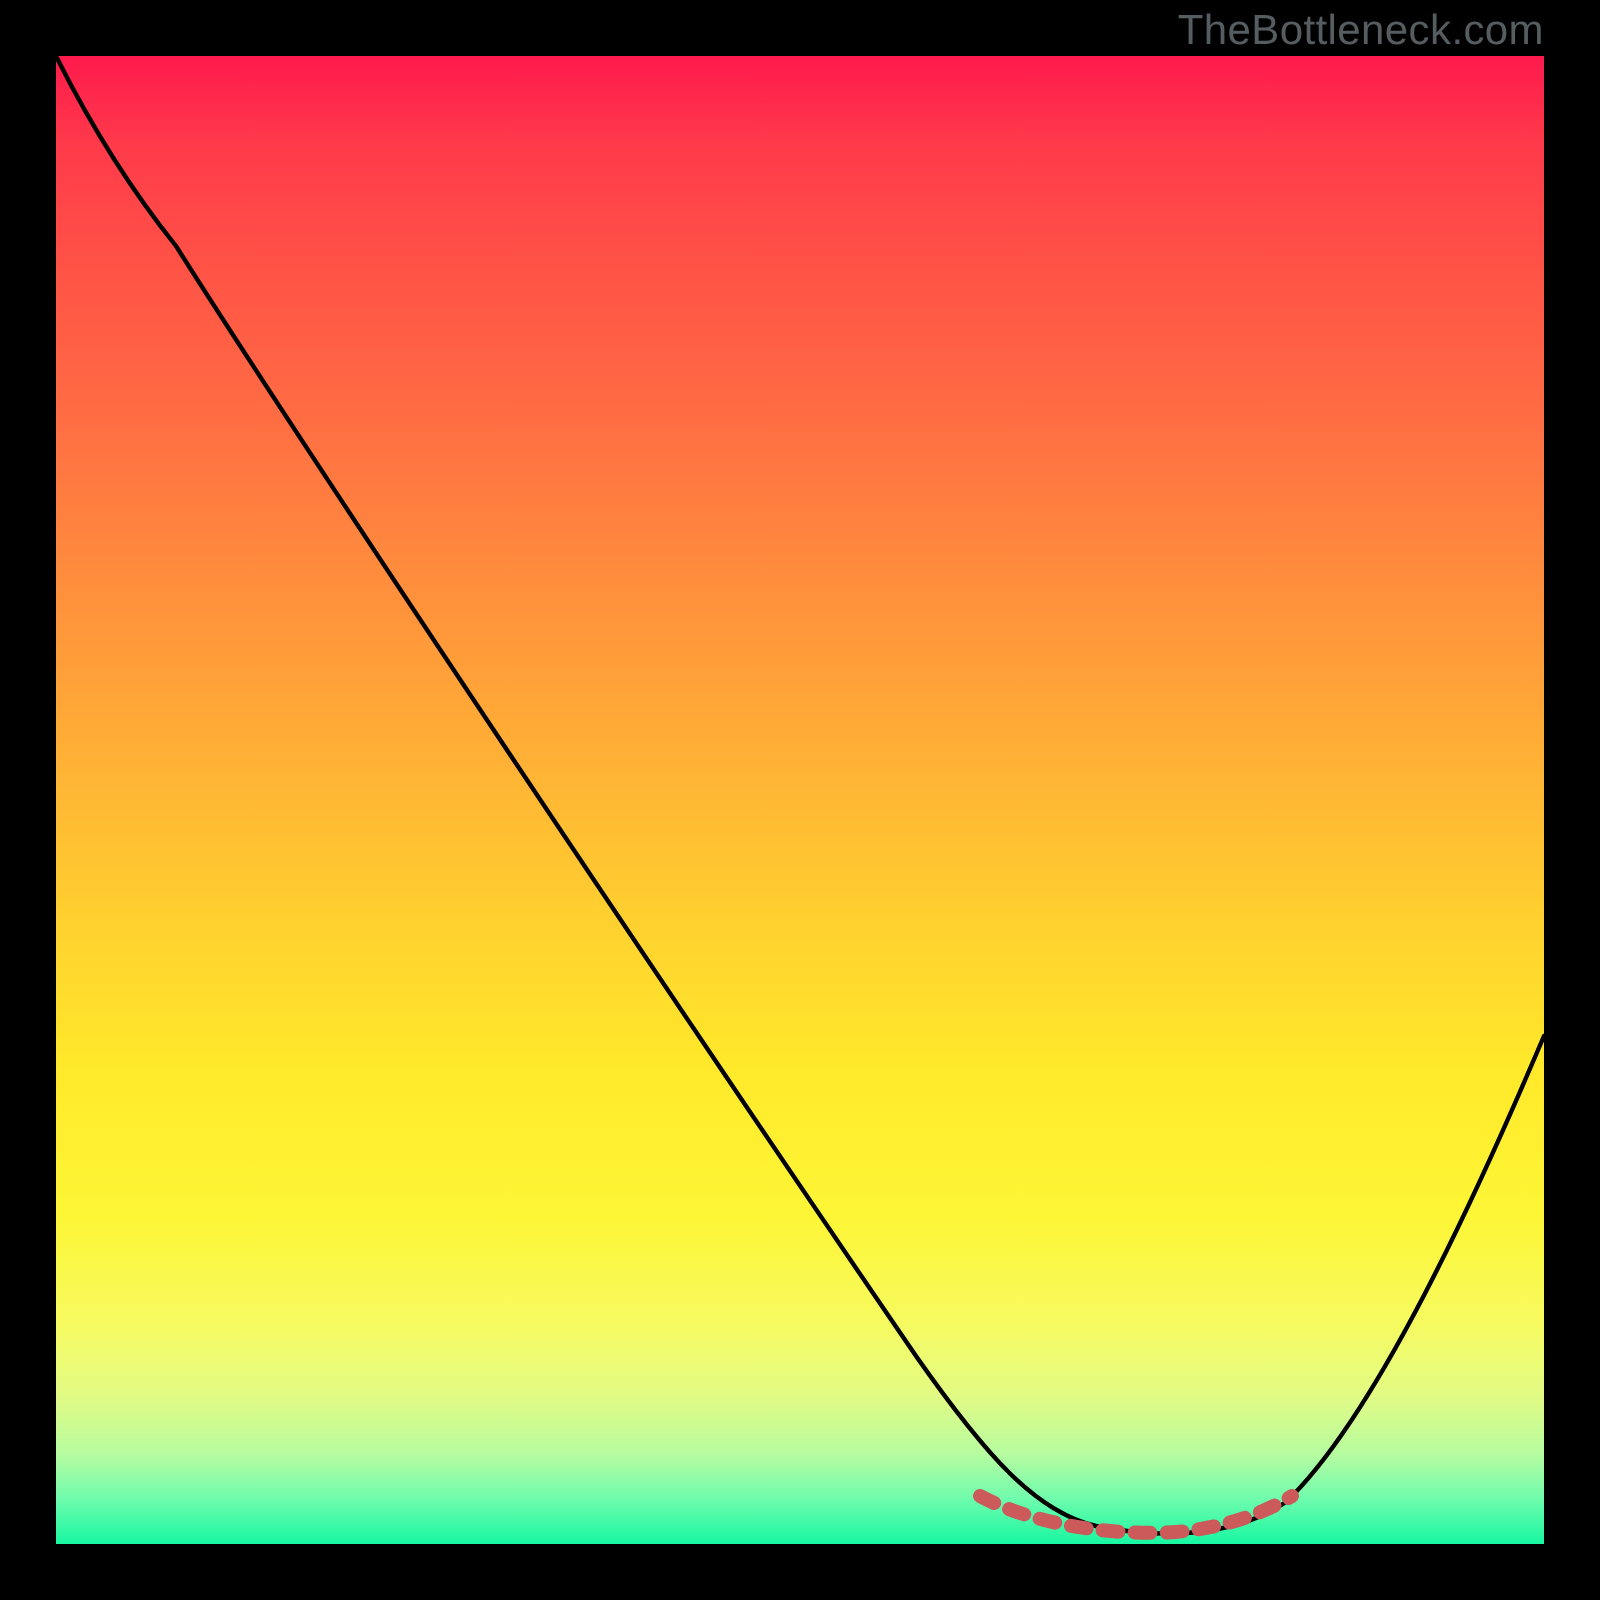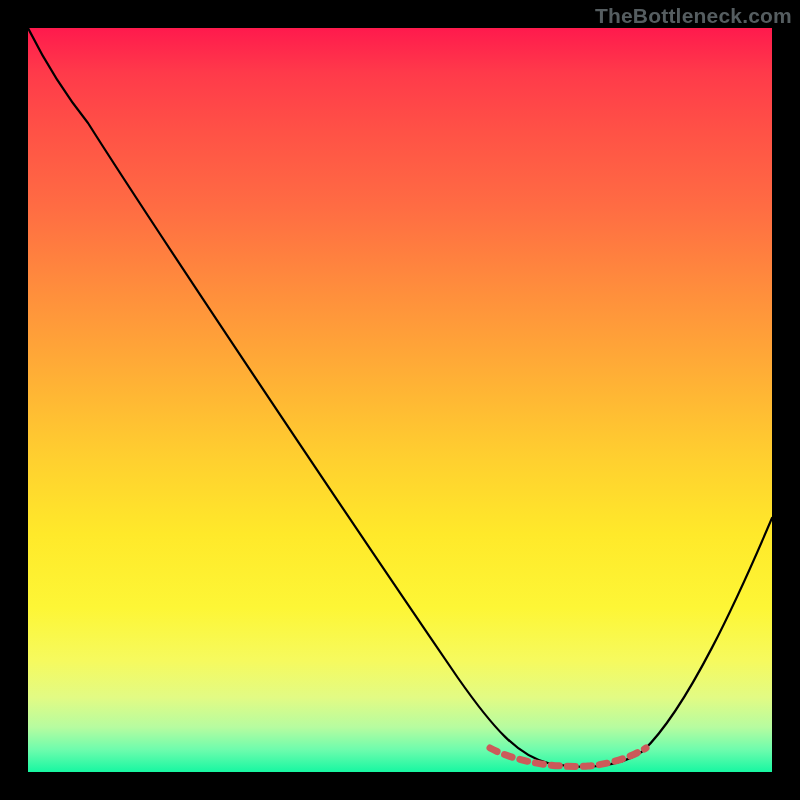--- a/index.html
+++ b/index.html
@@ -13,24 +13,24 @@
   }
   .stage {
     position: relative;
     width: 800px;
     height: 800px;
     background: #000;
   }
   .watermark {
     position: absolute;
     top: 4px;
-    right: 8px;
+    right: 28px;
     color: #555d60;
     font-size: 21px;
-    font-weight: 700;
+    font-weight: 400;
     letter-spacing: 0.2px;
     z-index: 3;
     user-select: none;
   }
   .plot-area {
     position: absolute;
     left: 28px;
     top: 28px;
     width: 744px;
     height: 744px;

